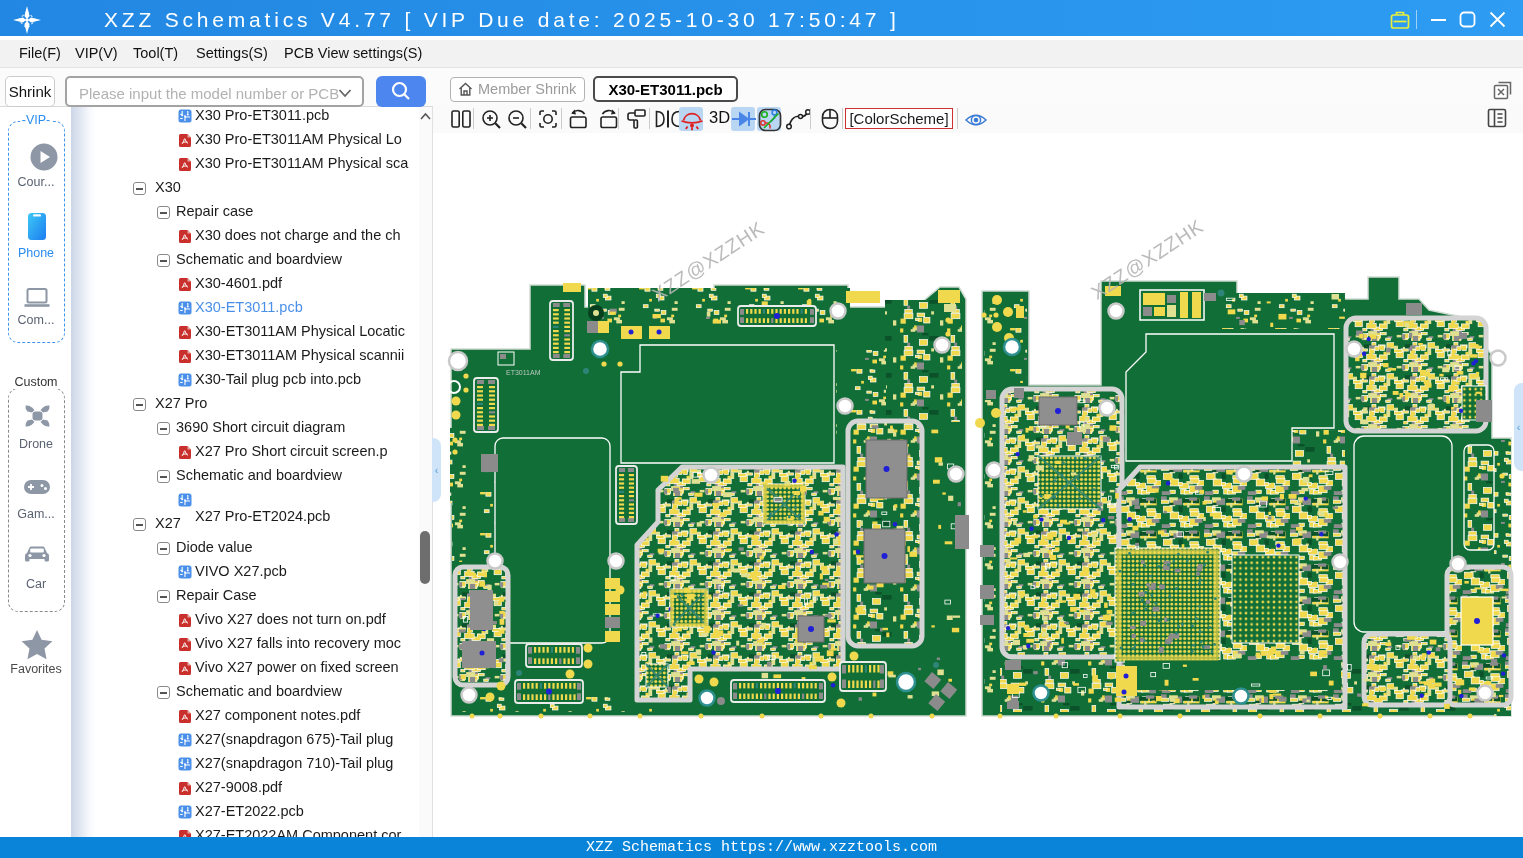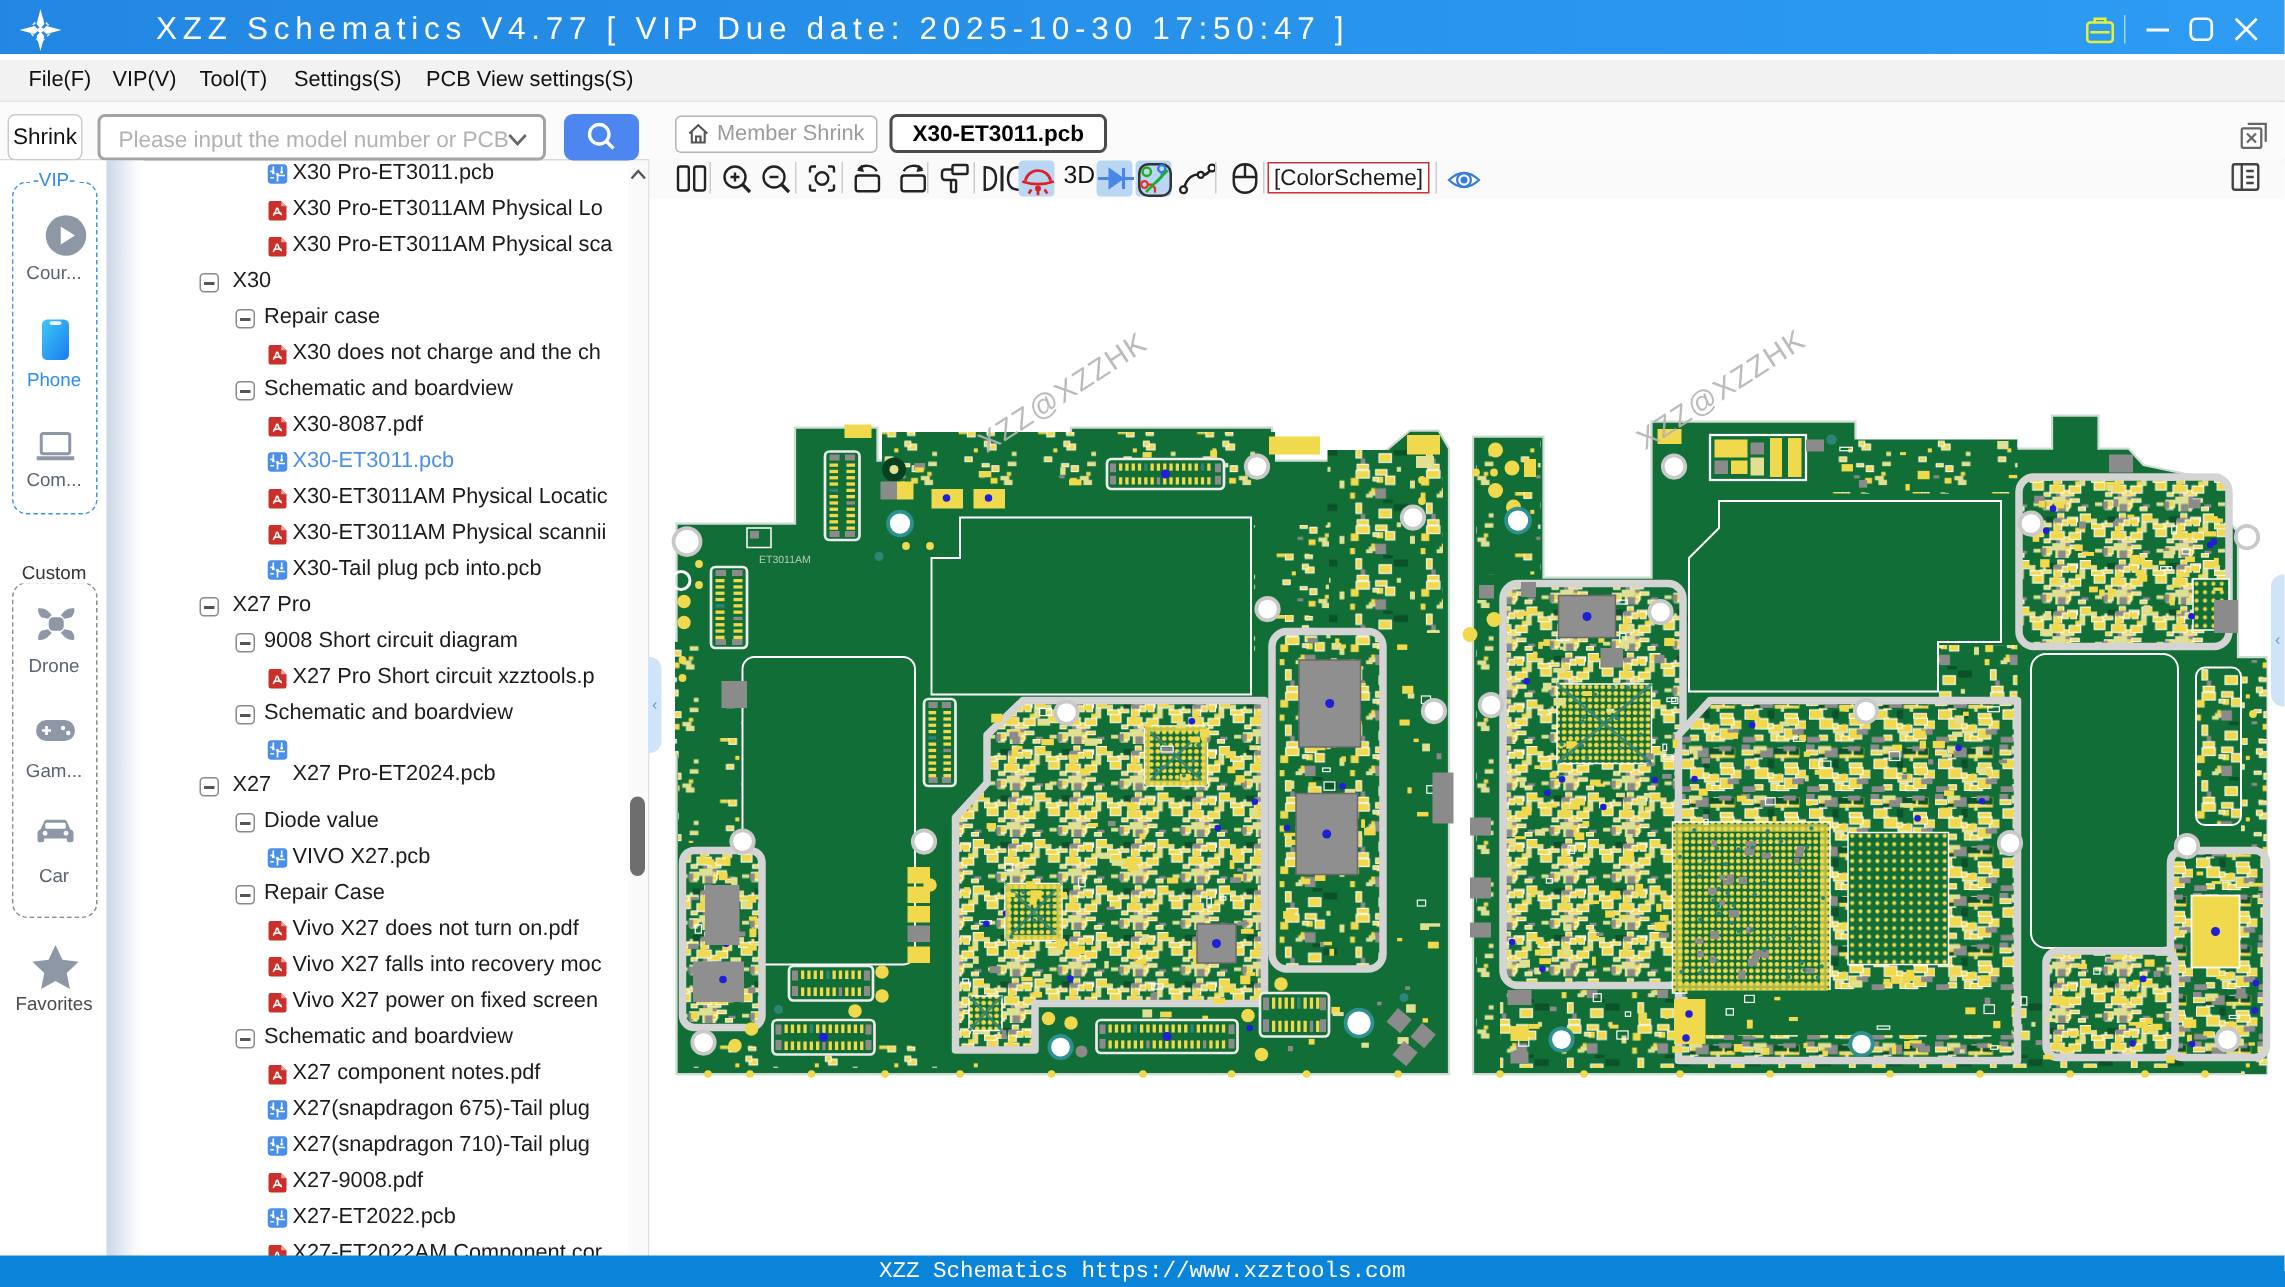--- a/index.html
+++ b/index.html
@@ -199,21 +199,21 @@
     </svg></div>
 <div class="trow" style="left:195px;top:227px">X30 does not charge and the ch</div>
 <div class="minus" style="left:157px;top:254px"></div>
 <div class="trow" style="left:176px;top:251px">Schematic and boardview</div>
 <div class="abs" style="left:178px;top:277px"><svg width="14" height="15" viewBox="0 0 14 15">
       <path d="M1 2.5 A1.5 1.5 0 0 1 2.5 1 H9.5 L13 4.5 V12.5 A1.5 1.5 0 0 1 11.5 14 H2.5 A1.5 1.5 0 0 1 1 12.5 Z" fill="#c9302c"></path>
       <path d="M9.5 1 L13 4.5 H9.5 Z" fill="#e8a6a4"></path>
       <path d="M4.1 10.9 C5 9.6 6 7.6 6.3 6.2 c.1-.6.9-.6 1 0 .2 1.3 1 3.2 2.6 4.1" stroke="#fff" stroke-width="1" fill="none"></path>
       <path d="M4.4 9.6 c1.8-.7 3.7-.8 5.1-.4" stroke="#fff" stroke-width="1" fill="none"></path>
     </svg></div>
-<div class="trow" style="left:195px;top:275px">X30-8087.pdf</div>
+<div class="trow" style="left:195px;top:275px">X30-4601.pdf</div>
 <div class="abs" style="left:178px;top:301px"><svg width="14" height="14" viewBox="0 0 14 14">
       <rect x="0.5" y="0.5" width="13" height="13" rx="2.5" fill="#4a90e8"></rect>
       <g stroke="#fff" stroke-width="1.1" fill="none">
         <path d="M4.2 2 v3.2 h-2"></path>
         <path d="M7 12 V8 h5"></path>
         <path d="M9.8 2 v2.6"></path>
         <path d="M2.2 9.5 h2.4"></path>
       </g>
       <g fill="#fff">
         <circle cx="4.2" cy="6.2" r="1"></circle>
@@ -247,28 +247,28 @@
       <g fill="#fff">
         <circle cx="4.2" cy="6.2" r="1"></circle>
         <circle cx="9.8" cy="5.6" r="1"></circle>
         <circle cx="7" cy="7.2" r="1"></circle>
       </g>
     </svg></div>
 <div class="trow" style="left:195px;top:371px">X30-Tail plug pcb into.pcb</div>
 <div class="minus" style="left:133px;top:398px"></div>
 <div class="trow" style="left:155px;top:395px">X27 Pro</div>
 <div class="minus" style="left:157px;top:422px"></div>
-<div class="trow" style="left:176px;top:419px">9008 Short circuit diagram</div>
+<div class="trow" style="left:176px;top:419px">3690 Short circuit diagram</div>
 <div class="abs" style="left:178px;top:445px"><svg width="14" height="15" viewBox="0 0 14 15">
       <path d="M1 2.5 A1.5 1.5 0 0 1 2.5 1 H9.5 L13 4.5 V12.5 A1.5 1.5 0 0 1 11.5 14 H2.5 A1.5 1.5 0 0 1 1 12.5 Z" fill="#c9302c"></path>
       <path d="M9.5 1 L13 4.5 H9.5 Z" fill="#e8a6a4"></path>
       <path d="M4.1 10.9 C5 9.6 6 7.6 6.3 6.2 c.1-.6.9-.6 1 0 .2 1.3 1 3.2 2.6 4.1" stroke="#fff" stroke-width="1" fill="none"></path>
       <path d="M4.4 9.6 c1.8-.7 3.7-.8 5.1-.4" stroke="#fff" stroke-width="1" fill="none"></path>
     </svg></div>
-<div class="trow" style="left:195px;top:443px">X27 Pro Short circuit xzztools.p</div>
+<div class="trow" style="left:195px;top:443px">X27 Pro Short circuit screen.p</div>
 <div class="minus" style="left:157px;top:470px"></div>
 <div class="trow" style="left:176px;top:467px">Schematic and boardview</div>
 <div class="abs" style="left:178px;top:493px"><svg width="14" height="14" viewBox="0 0 14 14">
       <rect x="0.5" y="0.5" width="13" height="13" rx="2.5" fill="#4a90e8"></rect>
       <g stroke="#fff" stroke-width="1.1" fill="none">
         <path d="M4.2 2 v3.2 h-2"></path>
         <path d="M7 12 V8 h5"></path>
         <path d="M9.8 2 v2.6"></path>
         <path d="M2.2 9.5 h2.4"></path>
       </g>

